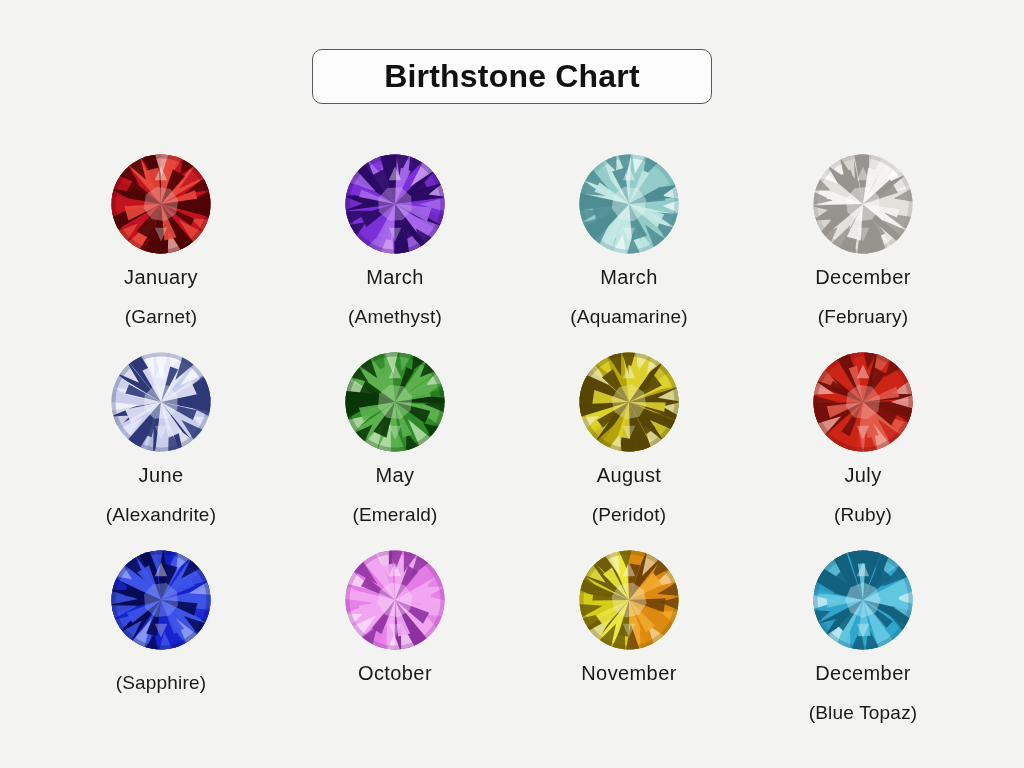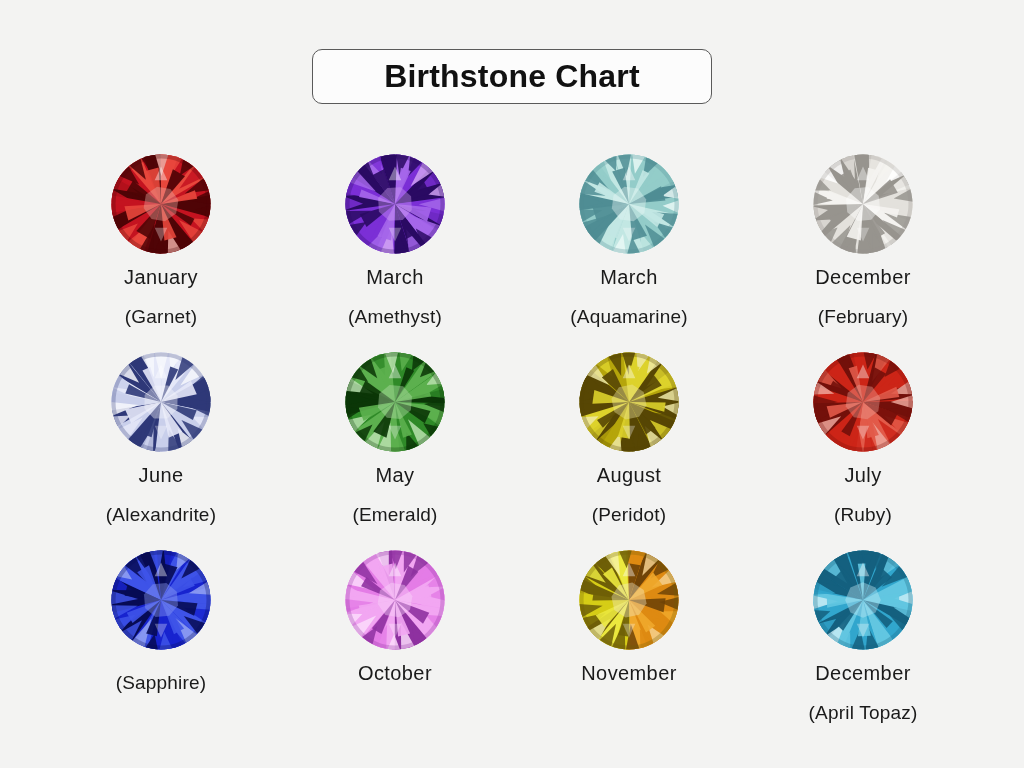--- a/index.html
+++ b/index.html
@@ -865,17 +865,17 @@
               <polygon points="60,60 25.3,38.7 36.0,27.1" fill="#14607f" opacity="0.9"></polygon>
               <polygon points="60,60 54.2,19.7 62.6,19.4" fill="#62c6e1" opacity="0.9"></polygon>
               <polygon points="74.0,46.0 79.8,60.0 74.0,74.0 60.0,79.8 46.0,74.0 40.2,60.0 46.0,46.0 60.0,40.2" fill="#c5ebf5" opacity="0.4"></polygon>
               <polygon points="60,18.200000000000003 53,33.6 67,33.6" fill="#ffffff" opacity="0.4"></polygon>
               <polygon points="60,101.8 53,86.4 67,86.4" fill="#ffffff" opacity="0.3"></polygon>
               <circle cx="60" cy="60" r="53" fill="none" stroke="#14607f" stroke-width="5" opacity="0.28"></circle>
             </g>
           </svg>
         </div>
       <figcaption class="month">December</figcaption>
-      <div class="stone">(April Topaz)</div>
+      <div class="stone">(Blue Topaz)</div>
     </figure>
 
   </div>
 </div>
 
 </body></html>

